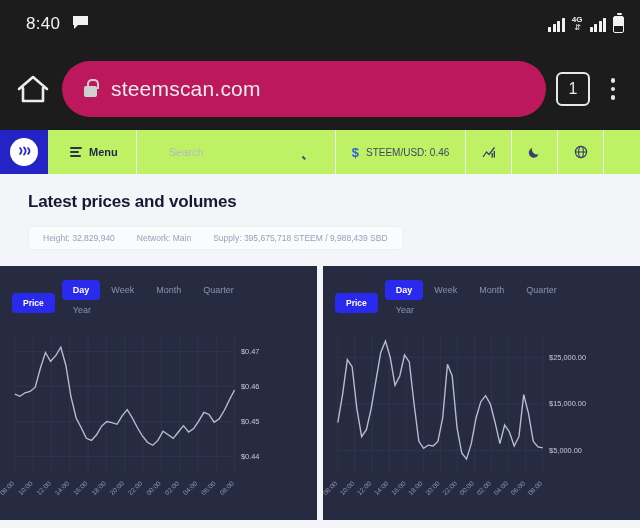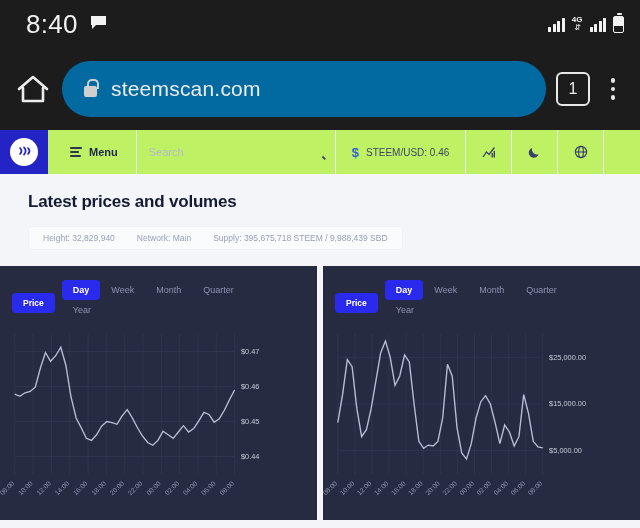--- a/index.html
+++ b/index.html
@@ -10,21 +10,21 @@
     overflow: hidden;
   }
 
   
   .statusbar {
     height: 48px; background: #1c1c1c;
     display: flex; align-items: center; justify-content: space-between;
     padding: 0 16px 0 26px; color: #f2f2f2;
   }
   .sb-left { display: flex; align-items: center; gap: 12px; }
-  .sb-clock { font-size: 26px; letter-spacing: .3px; }
+  .sb-clock { font-size: 17px; letter-spacing: .3px; }
   .sb-right { display: flex; align-items: center; gap: 7px; }
   .bars { display: flex; align-items: flex-end; gap: 1.5px; height: 15px; }
   .bars i { width: 3px; background: #f2f2f2; display: block; border-radius: .5px; }
   .bars i:nth-child(1){height:5px}.bars i:nth-child(2){height:8px}
   .bars i:nth-child(3){height:11px}.bars i:nth-child(4){height:14px}
   .netlabel { display: flex; flex-direction: column; align-items: center; line-height: 1; }
   .netlabel .g { font-size: 8px; font-weight: bold; }
   .netlabel .ar { font-size: 8px; letter-spacing: -1px; }
   .battery {
     width: 11px; height: 17px; border: 1.6px solid #f2f2f2; border-radius: 2px;
@@ -35,21 +35,21 @@
     width:5px; height:2.5px; background:#f2f2f2; border-radius:1px;
   }
 
   
   .browserbar {
     height: 82px; background: #1c1c1c;
     display: flex; align-items: center; padding: 0 14px; gap: 10px;
   }
   .home-ic { width: 38px; display: flex; justify-content: center; }
   .urlbar {
-    flex: 1; height: 56px; background: #0369a1; border-radius: 28px;
+    flex: 1; height: 56px; background: #be185d; border-radius: 28px;
     display: flex; align-items: center; padding: 0 22px; gap: 14px;
   }
   .lock {
     width: 13px; height: 11px; background: #cfcfcf; border-radius: 2px;
     position: relative; margin-top: 4px;
   }
   .lock::before {
     content:""; position:absolute; top:-7px; left:2.5px; width:8px; height:8px;
     border: 2.2px solid #cfcfcf; border-bottom: none;
     border-radius: 5px 5px 0 0;
@@ -80,21 +80,21 @@
     display: flex; align-items: center; gap: 7px; padding: 0 18px 0 22px;
     color: #1e2749; font-size: 11px; font-weight: bold;
   }
   .hamb { display: flex; flex-direction: column; gap: 2.5px; width: 12px; }
   .hamb i { height: 1.6px; background: #2c3353; display: block; border-radius: 1px; }
   .hamb i:nth-child(2) { width: 9px; }
   .hamb i:nth-child(3) { width: 11px; }
   .searchwrap {
     flex: 1; display: flex; align-items: center; justify-content: space-between;
     border-left: 1px solid #eceef4; border-right: 1px solid #eceef4;
-    padding: 0 12px; max-width: 200px;
+    padding: 0 32px; max-width: 200px;
   }
   .search-input {
     border: none; outline: none; background: transparent;
     font-size: 11px; color: #6d7492; font-family: "Liberation Sans", sans-serif;
     width: 120px;
   }
   .search-input::placeholder { color: #b4b9cc; }
   .mag {
     width: 11px; height: 11px; border: 1.5px solid #3c4karachi; border-radius: 50%;
     border-color: #444b6b; position: relative;

